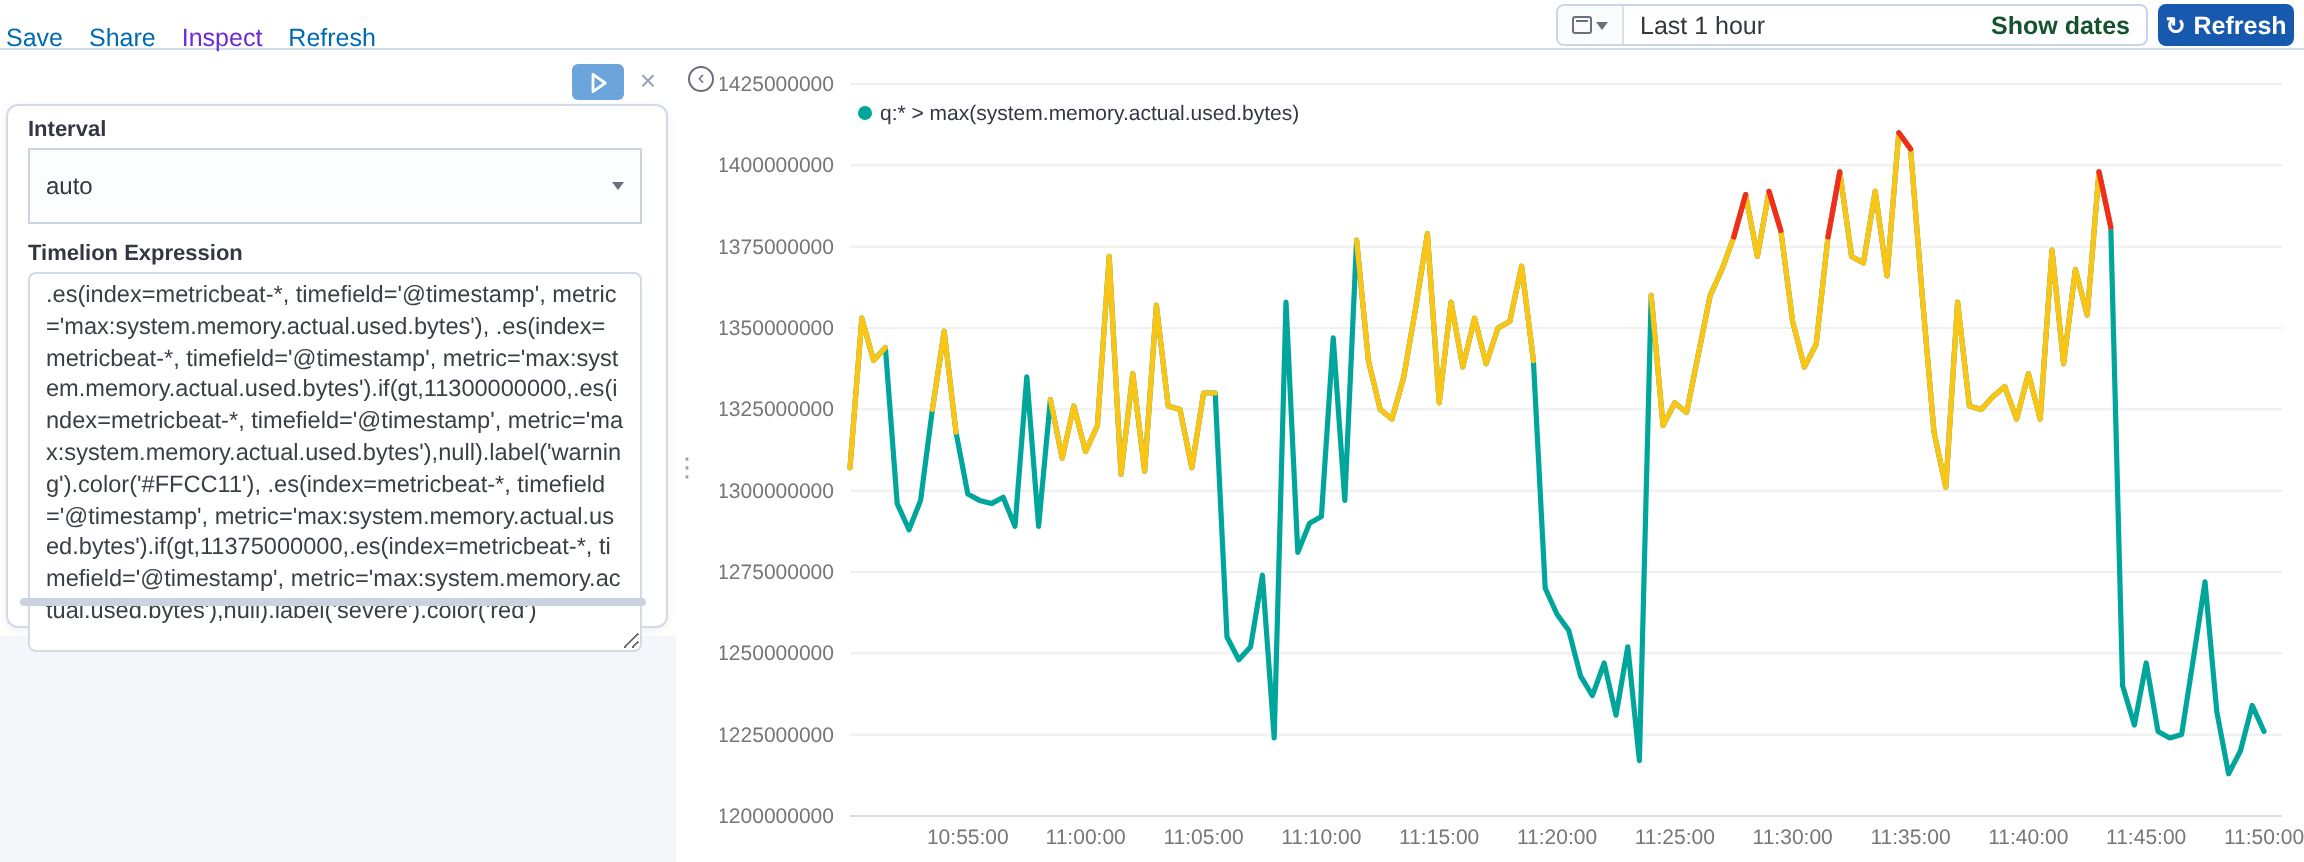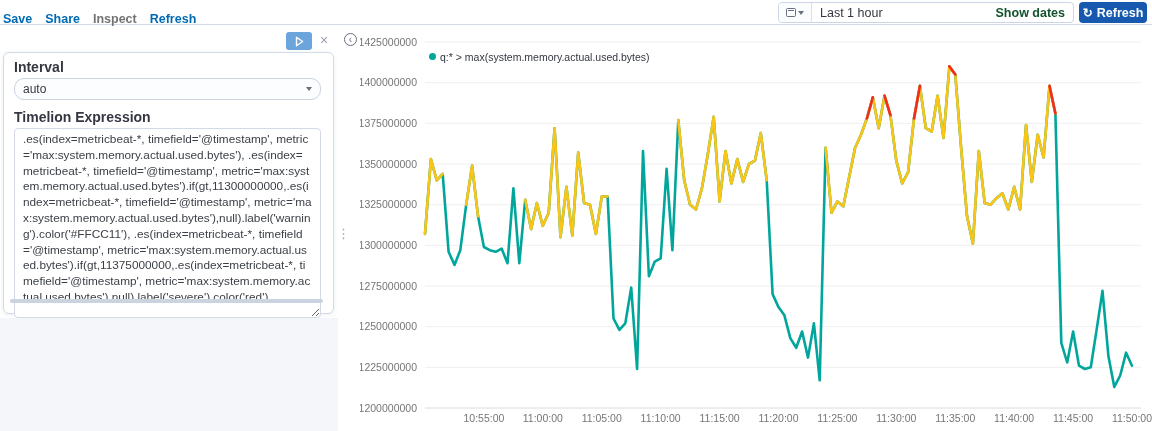--- a/index.html
+++ b/index.html
@@ -3,22 +3,22 @@
 <meta charset="utf-8">
 <style>
   * { margin:0; padding:0; box-sizing:border-box; }
   html,body { width:1152px; height:431px; overflow:hidden; background:#fff;
     font-family:"Liberation Sans", sans-serif; }
   
   .topbar { position:absolute; left:0; top:0; width:1152px; height:25px;
     background:#fff; border-bottom:1px solid #D3DAE6; z-index:20; }
   .nav-links { position:absolute; left:3px; top:0; height:25px; display:flex;
     align-items:center; gap:13px; }
-  .nav-link { font-size:12.5px; font-weight:700; color:#006BB4; cursor:pointer;margin-top:12px; }
-  .nav-link.disabled { color:#737373; cursor:default; }
+  .nav-link { font-size:12.5px; font-weight:400; color:#006BB4; cursor:pointer;margin-top:12px; }
+  .nav-link.disabled { color:#6d28d9; cursor:default; }
   
   .datepicker { position:absolute; right:78px; top:2px; width:296px; height:21px;
     border:1px solid #CBD6E4; border-radius:4px; background:#fff; display:flex;
     align-items:center; overflow:hidden; }
   .qs-btn { width:33px; height:100%; display:flex; align-items:center; justify-content:center;
     gap:2px; border-right:1px solid #D9E0EA; background:#FBFCFD; cursor:pointer; }
   .cal { width:10px; height:9px; border:1.3px solid #69707D; border-radius:1.5px; position:relative; }
   .cal:before { content:""; position:absolute; left:1px; right:1px; top:1.2px; height:1.3px; background:#69707D; }
   .chev-down { width:0; height:0; border-left:3.5px solid transparent; border-right:3.5px solid transparent;
     border-top:4px solid #69707D; }
@@ -34,23 +34,23 @@
     background:#F4F6FA; }
   .play-btn { position:absolute; left:286px; top:32px; width:26px; height:18px;
     background:#6CA5DC; border:none; border-radius:3px; display:flex; align-items:center;
     justify-content:center; cursor:pointer; }
   .close-btn { position:absolute; left:316px; top:31px; width:16px; height:18px;
     background:none; border:none; color:#98A2B3; font-size:14px; line-height:18px;
     text-align:center; cursor:pointer; }
   .editor-card { position:absolute; left:3px; top:52px; width:331px; height:262px;
     background:#fff; border:1px solid #D3DAE6; border-radius:6px;
     box-shadow:0 1px 4px rgba(152,162,179,.18); padding:6px 12px 8px 10px; }
-  .form-label { font-size:14px; font-weight:700; color:#343741; margin-bottom:3px; }
-  .select { position:relative; width:100%; height:22px; border:1px solid #CBD3DF;
-    border-radius:10px; background:#FBFDFE; display:flex; align-items:center;
+  .form-label { font-size:11px; font-weight:700; color:#343741; margin-bottom:3px; }
+  .select { position:relative; width:100%; height:38px; border:1px solid #CBD3DF;
+    border-radius:0; background:#FBFDFE; display:flex; align-items:center;
     padding:0 8px; margin-bottom:9px; cursor:pointer; }
   .select-value { font-size:12px; color:#343741; flex:1; }
   .select .chev-down { border-top-color:#69707D; }
   .expr-textarea { width:100%; height:190px; border:1px solid #D3DAE6; border-radius:4px;
     background:#fff; resize:both; padding:3px 8px; font-family:"Liberation Sans",sans-serif;
     font-size:11.8px; line-height:15.8px; color:#3A3F46; word-break:break-all;
     outline:none; display:block; }
   .textarea-scrollbar { position:absolute; left:10px; top:299px; width:313px; height:4px;
     background:#CBD3DF; border-radius:2px; z-index:3; }
   .drag-handle { position:absolute; left:337px; top:226px; color:#98A2B3; font-size:13px;

